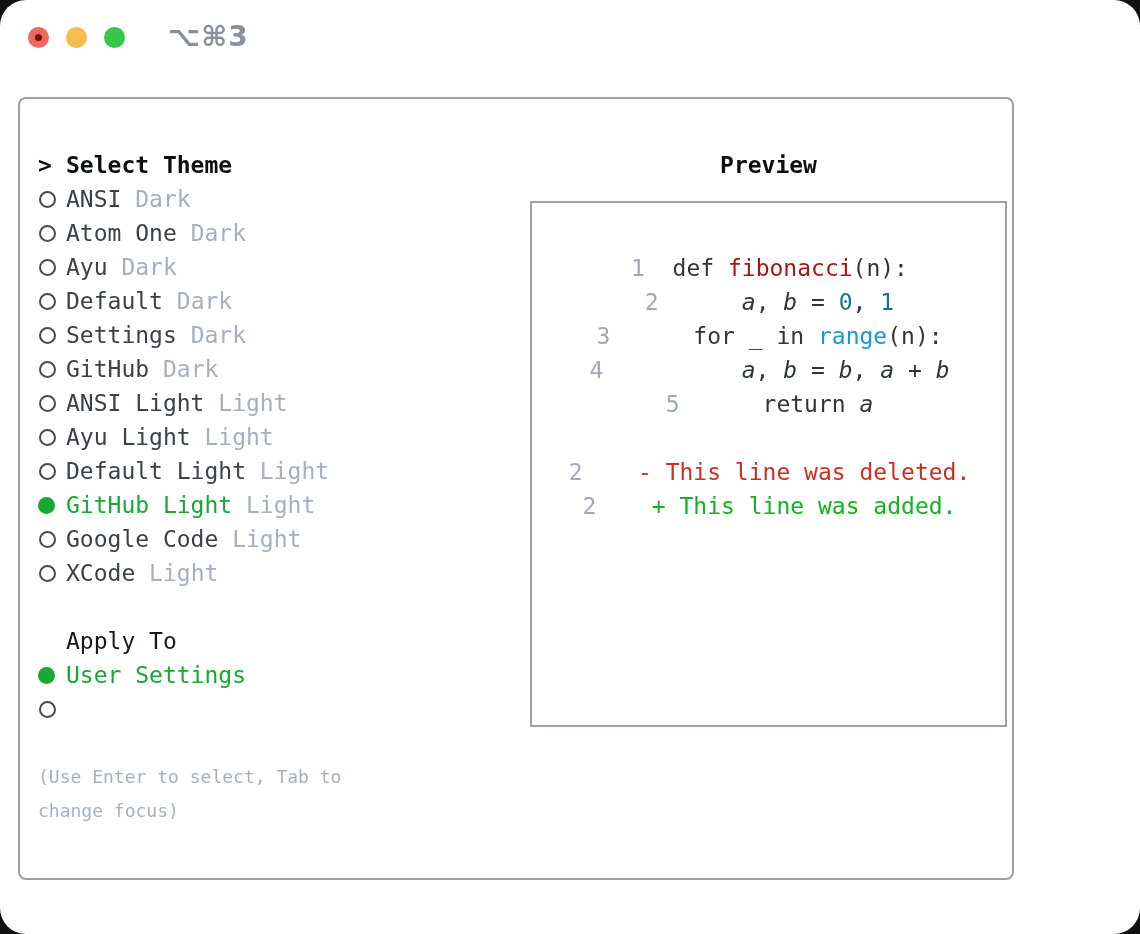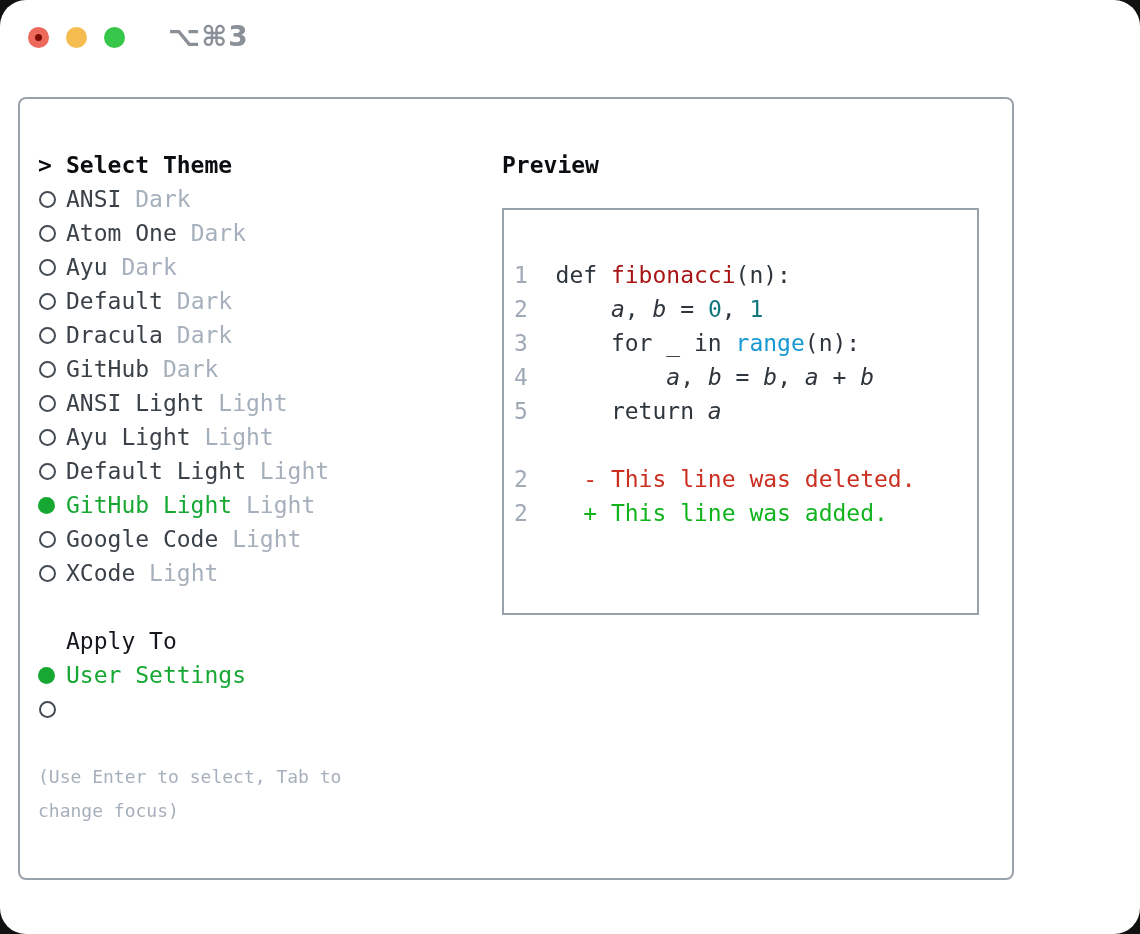--- a/index.html
+++ b/index.html
@@ -15,41 +15,41 @@
   .light.red { background:#ec695c; }
   .light.red::after { content:""; position:absolute; left:7px; top:7px; width:7px; height:7px; border-radius:50%; background:#7c0d05; }
   .light.yellow { background:#f5bd4f; }
   .light.green { background:#36c649; }
   .win-title { position:absolute; left:140px; top:-6px; font-size:28px; font-weight:600; color:#8a9097; letter-spacing:1px; font-family:"DejaVu Sans","Liberation Sans",sans-serif; white-space:pre; }
 
   
   .panel { position:absolute; left:18px; top:97px; width:996px; height:783px; border:2px solid #99a2ac; border-radius:8px; background:#fff; }
 
   .left-col { position:absolute; left:18px; top:49px; }
-  .right-col { position:absolute; left:482px; top:49px; }
+  .right-col { position:absolute; left:510px; top:49px;text-align:center; }
 
   .row { display:flex; align-items:center; height:34px; font-size:23px; color:#3a4149; white-space:pre; }
   .spacer { height:34px; }
 
   .bullet { width:28px; display:inline-flex; align-items:center; justify-content:flex-start; flex:none; }
   .bullet.radio::before { content:""; width:13px; height:13px; border:2.5px solid #454c54; border-radius:50%; margin-left:1px; }
   .bullet.radio.on::before { width:17px; height:17px; border:none; background:#17a833; margin-left:0; }
 
   .caret { color:#0b0e11; font-weight:700; width:28px; flex:none; }
   .header-label { color:#0b0e11; font-weight:700; }
   .tname { }
   .tname.sel { color:#17a833; }
   .tvariant { color:#a6b0bc; margin-left:1ch;text-align:center; }
   .opt-sel { color:#17a833; }
   .label-indent { padding-left:28px; color:#14181d;text-align:right; }
   .hint { font-size:18px; line-height:34px; color:#a6b0bc; white-space:pre; }
 
   
   .preview-title { height:34px; line-height:34px; font-size:23px; font-weight:700; color:#0b0e11; }
-  .preview-box { margin-top:26px; width:477px; height:407px; border:2px solid #99a2ac; background:#fff; padding:48px 8px 16px 10px; overflow:hidden; }
+  .preview-box { margin-top:19px; width:477px; height:526px; border:2px solid #99a2ac; background:#fff; padding:48px 8px 16px 10px; overflow:hidden; }
   .cline { height:34px; line-height:34px; font-size:23px; white-space:pre; color:#2e353c; }
   .ln { display:inline-block; width:1ch; margin-right:2ch; color:#a0aab6; }
   .seg { }
   .seg.func { color:#a91414; }
   .seg.number { color:#12787e; }
   .seg.call { color:#1797d4; }
   .seg.var { font-style:italic; }
   .seg.context { color:#8d939b; }
   .seg.deleted { color:#cb2f20; }
   .seg.added { color:#12b41e; }
@@ -80,21 +80,21 @@
       <div class="row">
         <span class="bullet radio"></span><span class="tname">Atom One</span><span class="tvariant">Dark</span>
       </div>
       <div class="row">
         <span class="bullet radio"></span><span class="tname">Ayu</span><span class="tvariant">Dark</span>
       </div>
       <div class="row">
         <span class="bullet radio"></span><span class="tname">Default</span><span class="tvariant">Dark</span>
       </div>
       <div class="row">
-        <span class="bullet radio"></span><span class="tname">Dracula</span><span class="tvariant">Dark</span>
+        <span class="bullet radio"></span><span class="tname">Settings</span><span class="tvariant">Dark</span>
       </div>
       <div class="row">
         <span class="bullet radio"></span><span class="tname">GitHub</span><span class="tvariant">Dark</span>
       </div>
       <div class="row">
         <span class="bullet radio"></span><span class="tname">ANSI Light</span><span class="tvariant">Light</span>
       </div>
       <div class="row">
         <span class="bullet radio"></span><span class="tname">Ayu Light</span><span class="tvariant">Light</span>
       </div>

